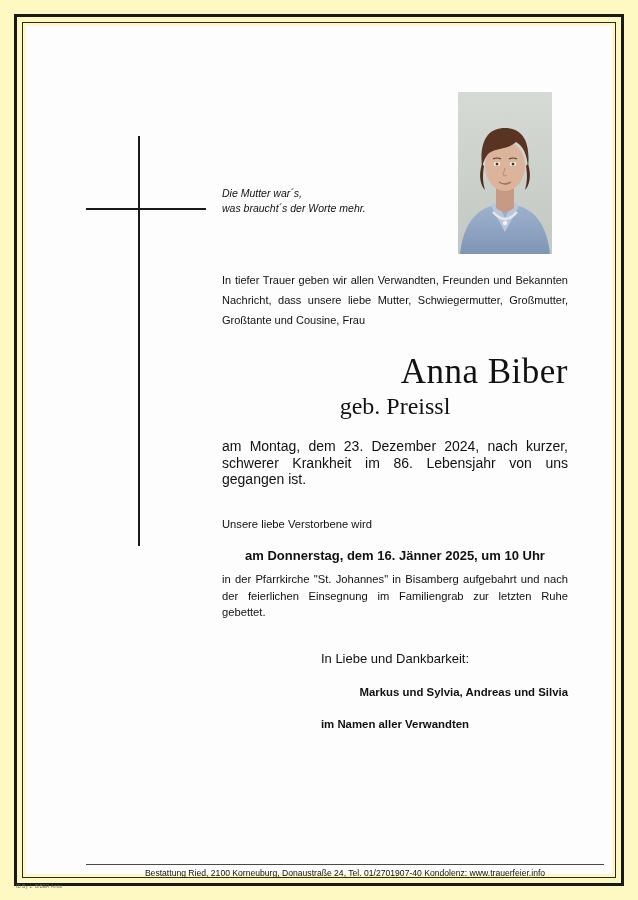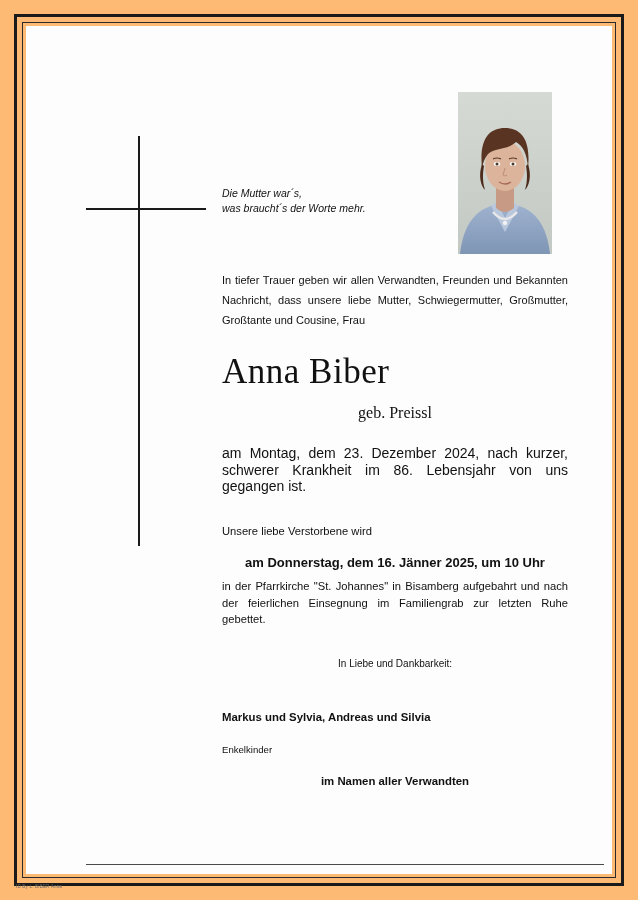--- a/index.html
+++ b/index.html
@@ -12,21 +12,21 @@
     height: 900px;
     font-family: "Liberation Sans", sans-serif;
     color: #111111;
     overflow: hidden;
   }
 
   .page {
     position: relative;
     width: 638px;
     height: 900px;
-    background: #fdba74;
+    background: #fef9c3;
   }
 
   
   .frame-outer {
     position: absolute;
     left: 14px;
     top: 14px;
     width: 610px;
     height: 872px;
     border: 3px solid #1a1a1a;
@@ -106,31 +106,31 @@
   }
 
   .intro {
     font-size: 11px;
     line-height: 20px;
     text-align: justify;
     margin-bottom: 22px;
   }
 
   .name {
-    text-align: left;
+    text-align: right;
     font-family: "Liberation Serif", serif;
     font-size: 35px;
     line-height: 40px;
     letter-spacing: 0.5px;
-    margin-bottom: 9px;
+    margin-bottom: 2px;
   }
   .maiden {
     text-align: center;
     font-family: "Liberation Serif", serif;
-    font-size: 16px;
+    font-size: 24px;
     line-height: 24px;
     margin-bottom: 20px;
   }
 
   .death-info {
     font-size: 14px;
     line-height: 16.5px;
     text-align: justify;
     margin-bottom: 28px;
   }
@@ -147,27 +147,27 @@
     margin-bottom: 8px;
   }
   .funeral-detail {
     font-size: 11.2px;
     line-height: 16.5px;
     text-align: justify;
     margin-bottom: 30px;
   }
 
   .thanks {
-    font-size: 10px;
-    text-align: center;
-    margin-bottom: 40px;
+    font-size: 13px;
+    text-align: center;
+    margin-bottom: 18px;
   }
 
   .family-block {
-    text-align: left;
+    text-align: right;
     margin-bottom: 18px;
   }
   .family-names {
     font-size: 11.4px;
     font-weight: bold;
     line-height: 16px;
   }
   .family-role {
     font-size: 9.6px;
     line-height: 14px;
@@ -280,26 +280,26 @@
       <div class="funeral-when">am Donnerstag, dem 16. Jänner 2025, um 10 Uhr</div>
       <div class="funeral-detail">in der Pfarrkirche "St. Johannes" in Bisamberg aufgebahrt und nach der feierlichen Einsegnung im Familiengrab zur letzten Ruhe gebettet.</div>
 
       <div class="thanks">In Liebe und Dankbarkeit:</div>
 
       <div class="family-block">
         <div class="family-names">Markus und Sylvia, Andreas und Silvia</div>
       </div>
 
       <div class="family-block">
-        <div class="family-role">Enkelkinder</div>
       </div>
 
       <div class="closing">im Namen aller Verwandten</div>
 
     </div>
 
     <div class="footer-rule"></div>
+    <div class="footer-text">Bestattung Ried, 2100 Korneuburg, Donaustraße 24, Tel. 01/2701907-40 Kondolenz: www.trauerfeier.info</div>
 
   </div>
 
   <div class="corner-mark">ID By L. BIBER Anna</div>
 
 </div>
 
 </body></html>

